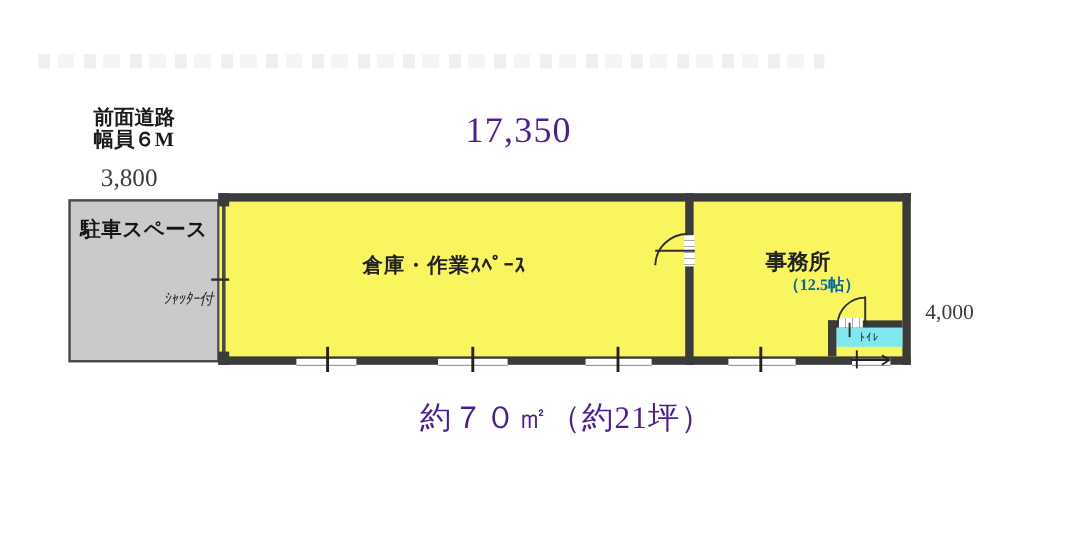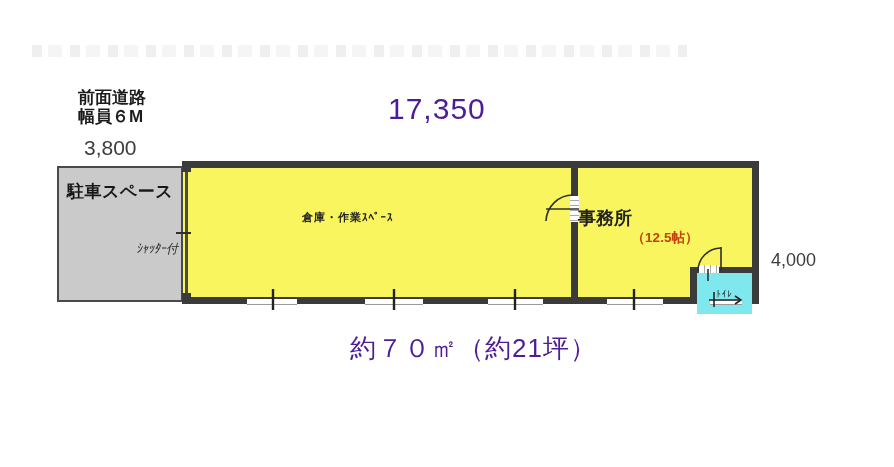--- a/index.html
+++ b/index.html
@@ -6,21 +6,21 @@
     --wall:#3b3b3b;
     --room-fill:#f8f55f;
     --parking-fill:#cacaca;
     --toilet-fill:#7fe8ee;
     --dim-text:#3d3d3d;
     --label-text:#1c1c1c;
   }
   html,body{margin:0;padding:0;background:#fff;}
   #canvas{
     position:relative;width:894px;height:467px;background:#fff;overflow:hidden;
-    font-family:Liberation Sans, sans-serif;
+    font-family:Liberation Serif, serif;
   }
   .abs{position:absolute;}
 
   
   #artifact{
     left:32px;top:45px;width:655px;height:12px;opacity:.55;filter:blur(.6px);
     background:repeating-linear-gradient(90deg,
       rgba(175,175,175,.35) 0 10px, rgba(255,255,255,0) 10px 16px,
       rgba(190,190,190,.28) 16px 30px, rgba(255,255,255,0) 30px 38px);
   }
@@ -57,36 +57,36 @@
     background:repeating-linear-gradient(to bottom,#fff 0 4px,#aaa 4px 5px);
   }
   #toilet-door-opening{
     left:699px;top:265px;width:20px;height:8px;z-index:4;
     background:repeating-linear-gradient(to right,#fff 0 5px,#aaa 5px 6px);
   }
 
   
   #toilet-top-wall{left:690px;top:267px;width:62px;height:6px;z-index:3;}
   #toilet-left-wall{left:690px;top:267px;width:7px;height:30px;z-index:3;}
-  #toilet-room{left:697px;top:273px;width:55px;height:41px;background:var(--toilet-fill);z-index:2;
+  #toilet-room{left:697px;top:273px;width:55px;height:16px;background:var(--toilet-fill);z-index:2;
     display:flex;align-items:center;justify-content:center;}
   #toilet-room .t{font-size:9px;color:#222;letter-spacing:1px;}
 
   
   .window{top:298.5px;height:5px;background:#fff;border-bottom:1px solid #9a9a9a;z-index:3;}
   #win-1{left:247px;width:50px;}
   #win-2{left:365px;width:58px;}
   #win-3{left:488px;width:55px;}
   #win-office{left:607px;width:56px;}
   #win-toilet{left:710px;width:32px;top:298.5px;height:5px;}
 
   
-  #warehouse-label{left:302px;top:210px;font-size:11px;font-weight:bold;color:#222;letter-spacing:1px;z-index:4;white-space:nowrap;}
-  #office-label{left:578px;top:206px;width:174px;text-align:left;font-size:18px;font-weight:bold;color:#222;z-index:4;}
-  #office-sub{left:578px;top:229px;width:174px;text-align:center;font-size:13.5px;font-weight:bold;color:#c2410c;z-index:4;}
+  #warehouse-label{left:302px;top:210px;font-size:17px;font-weight:bold;color:#222;letter-spacing:1px;z-index:4;white-space:nowrap;}
+  #office-label{left:578px;top:206px;width:174px;text-align:center;font-size:18px;font-weight:bold;color:#222;z-index:4;}
+  #office-sub{left:598px;top:229px;width:174px;text-align:center;font-size:13.5px;font-weight:bold;color:#0369a1;z-index:4;}
   #shutter-note{left:136px;top:240px;font-size:13px;color:#2b2b2b;font-style:italic;transform:scaleX(.92);transform-origin:left;z-index:4;white-space:nowrap;}
 
   #area-text{left:350px;top:331px;font-size:26px;color:#4c1d95;letter-spacing:1px;white-space:nowrap;}
 
   #overlay{left:0;top:0;width:894px;height:467px;z-index:5;pointer-events:none;}
 </style>
 </head>
 <body>
 
 <div id="canvas">

